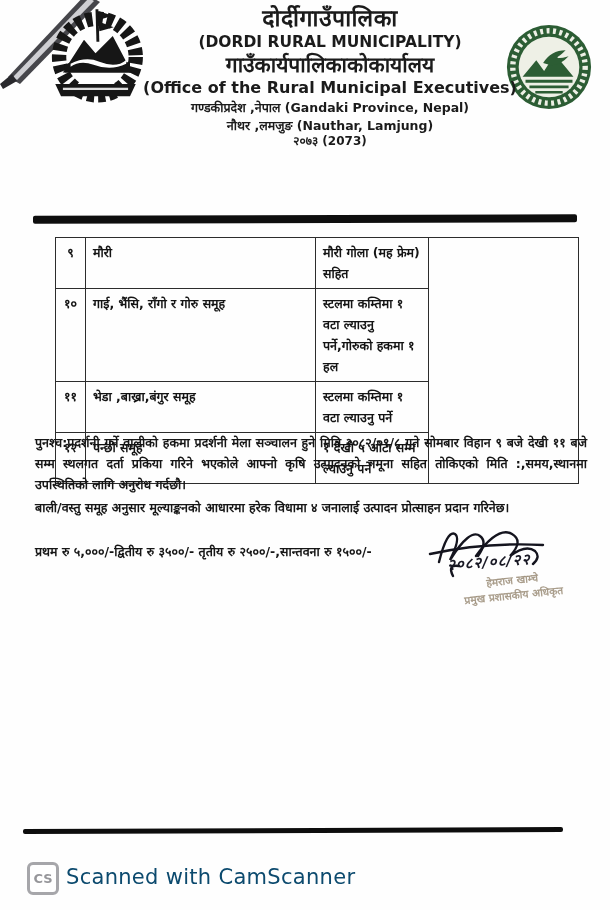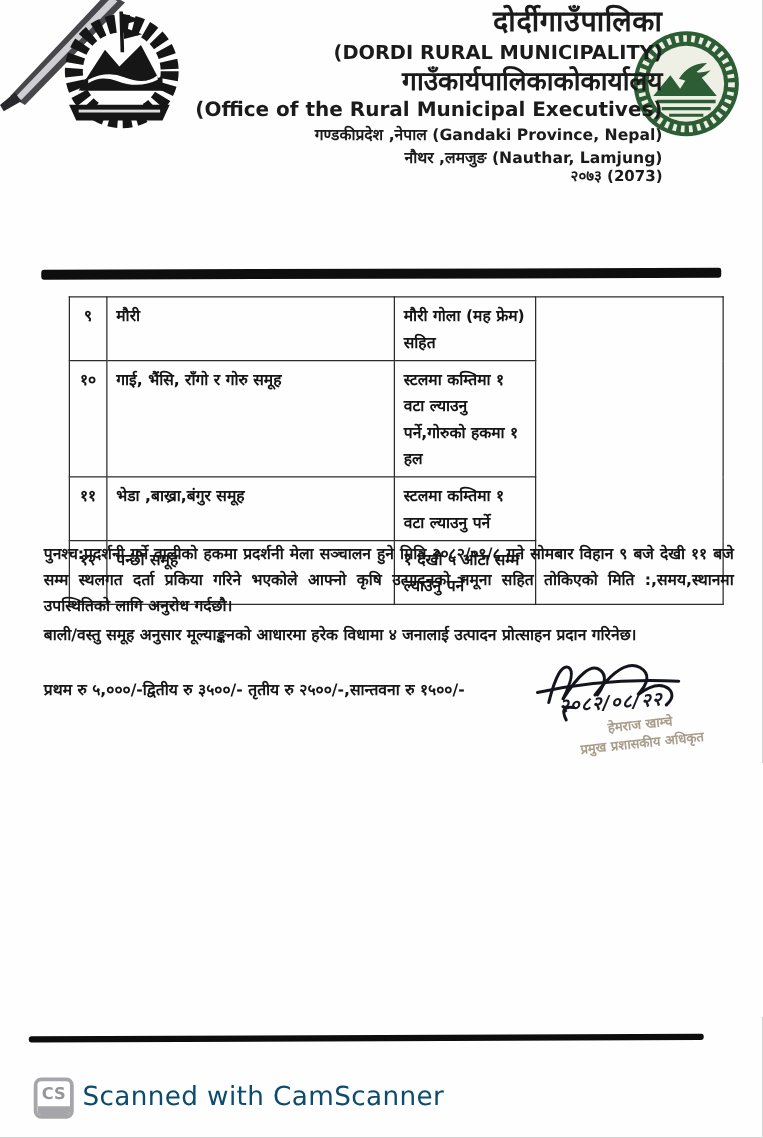--- a/index.html
+++ b/index.html
@@ -5,21 +5,21 @@
   * { margin:0; padding:0; box-sizing:border-box; }
   body { background:#888; font-family:"DejaVu Sans", sans-serif; }
   .page {
     position:relative; width:610px; height:910px; margin:0 auto;
     background:#fefefe; overflow:hidden; color:#1b1b1b;
   }
   
   .pen { position:absolute; left:0; top:0; }
   .emblem-left { position:absolute; left:38px; top:2px; }
   .seal-right  { position:absolute; left:504px; top:22px; }
-  .header { position:absolute; left:130px; top:4px; width:400px; text-align:right; line-height:1.25; }
+  .header { position:absolute; left:130px; top:4px; width:400px; text-align:center; line-height:1.25; }
   .h-np-title   { font-size:23px; font-weight:bold; letter-spacing:.5px; }
   .h-en-title   { font-size:15.5px; font-weight:bold; }
   .h-np-office  { font-size:21px; font-weight:bold; }
   .h-en-office  { font-size:16px; font-weight:bold; }
   .h-addr       { font-size:12.5px; font-weight:bold; margin-top:2px; }
   .h-year       { font-size:12px;  font-weight:bold; }
   
   .ref-block { position:absolute; left:35px; top:147px; font-size:12.5px; font-weight:bold; line-height:22px; }
   
   .thick-bar  { position:absolute; left:33px; top:215px; width:544px; height:8px; background:#0e0e0e; transform:rotate(-.15deg); border-radius:2px; }
@@ -47,21 +47,21 @@
   
   .sig-svg   { position:absolute; left:423px; top:524px; }
   .sig-date  { position:absolute; left:447px; top:551px; font-size:15px; font-style:italic; font-weight:bold;
                color:#181824; transform:rotate(-4deg); letter-spacing:1px; }
   .stamp { position:absolute; left:424px; top:573px; width:178px; text-align:center;
            color:rgba(148,132,110,.8); transform:rotate(-6deg);
            font-size:10.5px; font-weight:bold; line-height:15px; }
   
   .cs-badge { position:absolute; left:27px; top:862px; width:32px; height:33px;
               border:3px solid #a6a6aa; border-radius:6px; background:#fff;
-              display:flex; flex-direction:column; overflow:hidden; }
+              display:flex; flex-direction:row; overflow:hidden; }
   .cs-badge .cs-txt { flex:1; display:flex; align-items:center; justify-content:center;
                       font-size:13px; font-weight:bold; color:#96969a; }
   .cs-badge .cs-strip { height:7px; background:#a6a6aa; }
   .cs-text { position:absolute; left:66px; top:865px; font-size:21px; color:#0c4a6e; letter-spacing:.3px; }
 </style>
 </head>
 <body>
 
 <div class="page">
 

